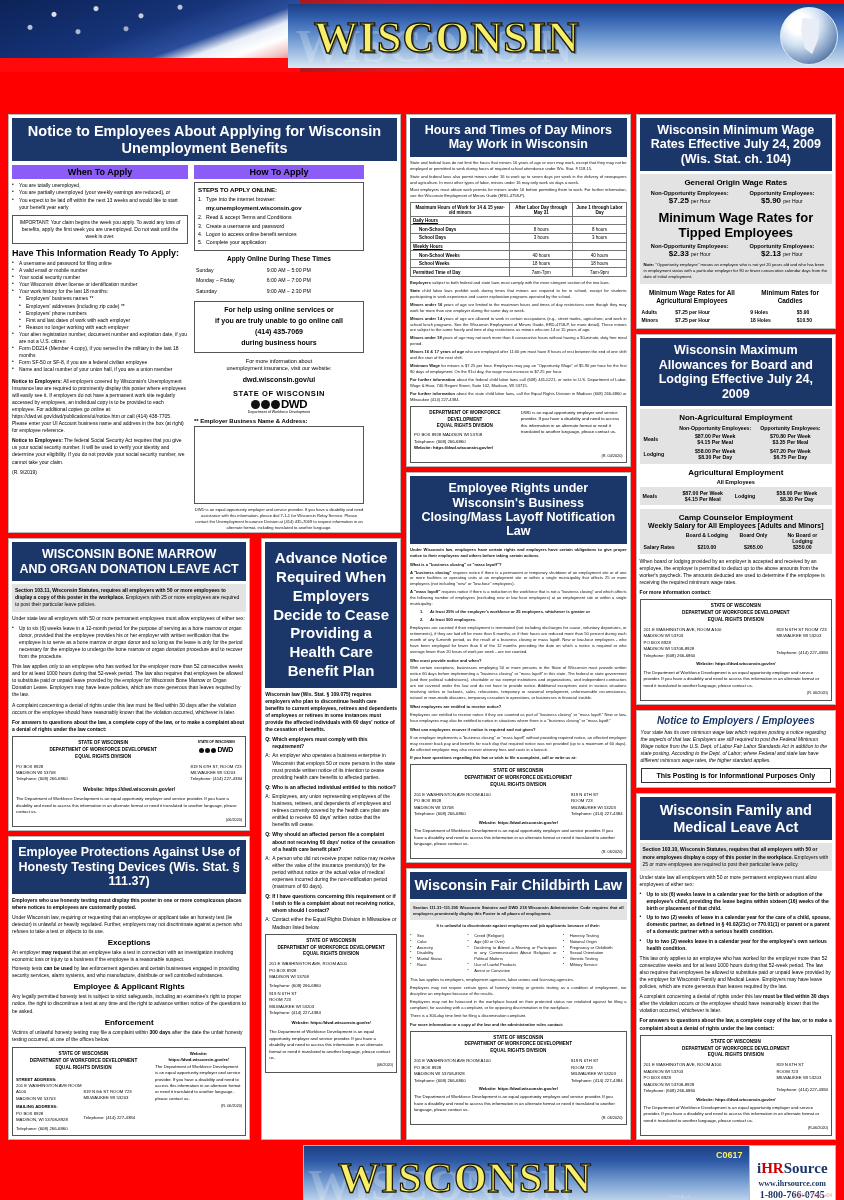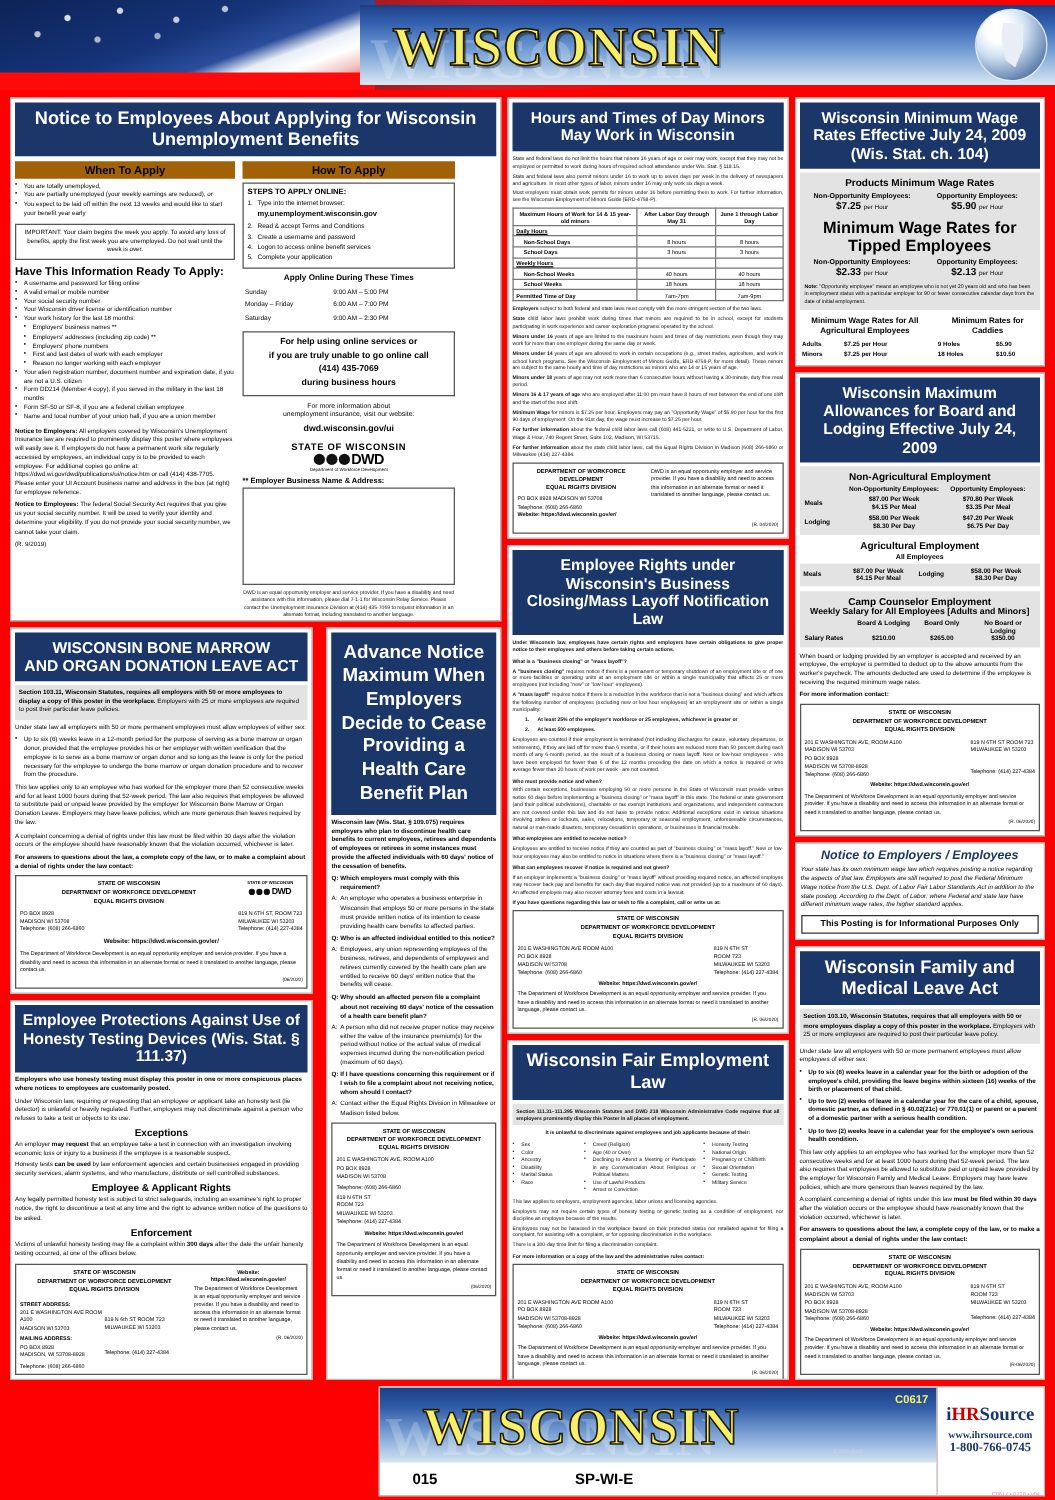--- a/index.html
+++ b/index.html
@@ -59,21 +59,21 @@
   }
   .banner .globe:after {
     content:""; position:absolute; left:20px; top:10px; width:18px; height:36px;
     background:#e9eef6; clip-path: polygon(8% 0,100% 4%,96% 58%,62% 100%,20% 84%,0 34%);
   }
   
   .poster {
     position: absolute; left: 0; top: 72px; width: 844px; height: 1128px;
     background: #ff0000; padding: 6px 8px 4px 8px;
   }
-  .cols { display: flex; gap: 5px; height: 1026px; }
+  .cols { display: flex; gap: 5px; height: 1026px; margin-top: 36px; }
   .col { display: flex; flex-direction: column; gap: 5px; }
   .col-a { width: 246px; }
   .col-b { width: 142px; }
   .col-c { width: 232px; }
   .col-d { width: 207px; }
   .colwrap-ab { display: flex; gap: 5px; }
 
   .panel {
     background: #ffffff; border: 1px solid #b8b8b8;
     padding: 3px; overflow: hidden;
@@ -98,21 +98,21 @@
   ul { list-style: none; }
   li { position: relative; padding-left: 7px; }
   li:before { content: "•"; position: absolute; left: 0; top: -1px; }
   li.sub { padding-left: 14px; }
   li.sub:before { left: 7px; }
   .subhead { text-align:center; font-weight:bold; }
 
   
   .ue-cols { display: flex; gap: 6px; margin-top: 4px; }
   .ue-l { width: 176px; } .ue-r { width: 170px; }
-  .gtag { background:#a16207; text-align:center; font-weight:bold; font-size:9px; padding:2px 0; }
+  .gtag { background:#8b5cf6; text-align:center; font-weight:bold; font-size:9px; padding:2px 0; }
   .boxd { border:1px solid #555; padding:3px; }
   .steps { font-size:5.2px; line-height:1.6; }
   .steps .n { display:inline-block; width:8px; }
   .timetbl { font-size:5.2px; line-height:1.65; }
   .timetbl td:first-child { padding-right:30px; }
   .dwdlogo { text-align:center; margin-top:4px; }
   .dwd-row { font-size:11.5px; font-weight:bold; letter-spacing:-.5px; }
   .dwd-circ { display:inline-block; width:9px;height:9px;border-radius:50%;background:#111;margin-right:1px;vertical-align:-1px;}
   .emp-box { border:1px solid #555; height:78px; margin-top:2px; }
 
@@ -347,21 +347,21 @@
                   <div>The Department of Workforce Development is an equal opportunity employer and service provider. If you have a disability and need to access this information in an alternate format or need it translated to another language, please contact us.</div>
                   <div class="rev">(R. 06/2020)</div>
                 </div>
               </div>
             </div>
           </div>
         </div>
 
         <div class="col col-b">
           <div class="panel" style="flex:1">
-            <div class="ptitle t4" style="line-height:1.25;padding:7px 3px">Advance Notice Maximum When Employers Decide to Cease Providing a Health Care Benefit Plan</div>
+            <div class="ptitle t4" style="line-height:1.25;padding:7px 3px">Advance Notice Required When Employers Decide to Cease Providing a Health Care Benefit Plan</div>
             <p class="b5 mt3 bold">Wisconsin law (Wis. Stat. § 109.075) requires employers who plan to discontinue health care benefits to current employees, retirees and dependents of employees or retirees in some instances must provide the affected individuals with 60 days' notice of the cessation of benefits.</p>
             <div class="mt3">
               <div class="b5 mt3" style="display:flex">
                   <b style="width:7px">Q:</b>
                   <b style="flex:1">Which employers must comply with this requirement?</b>
                 </div>
               <div class="b5 mt2" style="display:flex">
                   <span style="width:7px">A:</span>
                   <span style="flex:1">An employer who operates a business enterprise in Wisconsin that employs 50 or more persons in the state must provide written notice of its intention to cease providing health care benefits to affected parties.</span>
                 </div>
@@ -531,21 +531,21 @@
               <div>Telephone:   (414) 227-4384</div>
             </div>
           </div>
           <div class="ctr bold mt2">Website: https://dwd.wisconsin.gov/er/</div>
           <div class="mt2">The Department of Workforce Development is an equal opportunity employer and service provider. If you have a disability and need to access this information in an alternate format or need it translated to another language, please contact us.</div>
           <div class="rev">(R. 06/2020)</div>
         </div>
       </div>
 
       <div class="panel" style="flex:1">
-        <div class="ptitle t1">Wisconsin Fair Employment Law</div>
+        <div class="ptitle t1">Wisconsin Fair Childbirth Law</div>
         <div class="shade body-txt bold mt3" style="padding:3px">Section 111.31–111.395 Wisconsin Statutes and DWD 218 Wisconsin Administrative Code requires that all employers prominently display this Poster in all places of employment.</div>
         <div class="body-txt bold ctr mt3">It is unlawful to discriminate against employees and job applicants because of their:</div>
         <div style="display:flex;gap:6px;margin-top:4px">
           <ul class="body-txt" style="flex:.8">
             <li>Sex</li>
             <li>Color</li>
             <li>Ancestry</li>
             <li>Disability</li>
             <li>Marital Status</li>
             <li>Race</li>
@@ -593,21 +593,21 @@
           <div class="mt2">The Department of Workforce Development is an equal opportunity employer and service provider. If you have a disability and need to access this information in an alternate format or need it translated to another language, please contact us.</div>
           <div class="rev">(R. 06/2020)</div>
         </div>
       </div>
     </div>
 
     <div class="col col-d">
       <div class="panel">
         <div class="ptitle t2">Wisconsin Minimum Wage Rates Effective July 24, 2009 (Wis. Stat. ch. 104)</div>
         <div class="shade mt3" style="padding:4px">
-          <div class="ctr bold" style="font-size:8px">Products Minimum Wage Rates</div>
+          <div class="ctr bold" style="font-size:8px">General Origin Wage Rates</div>
           <div class="wagegrid mt3">
             <div>
               <div class="bold" style="font-size:5.6px">Non-Opportunity Employees:</div>
               <div class="money"><span style="font-weight:bold;font-size:8px">$7.25</span> <span>per Hour</span></div>
             </div>
             <div>
               <div class="bold" style="font-size:5.6px">Opportunity Employees:</div>
               <div class="money"><span style="font-weight:bold;font-size:8px">$5.90</span> <span>per Hour</span></div>
             </div>
           </div>

